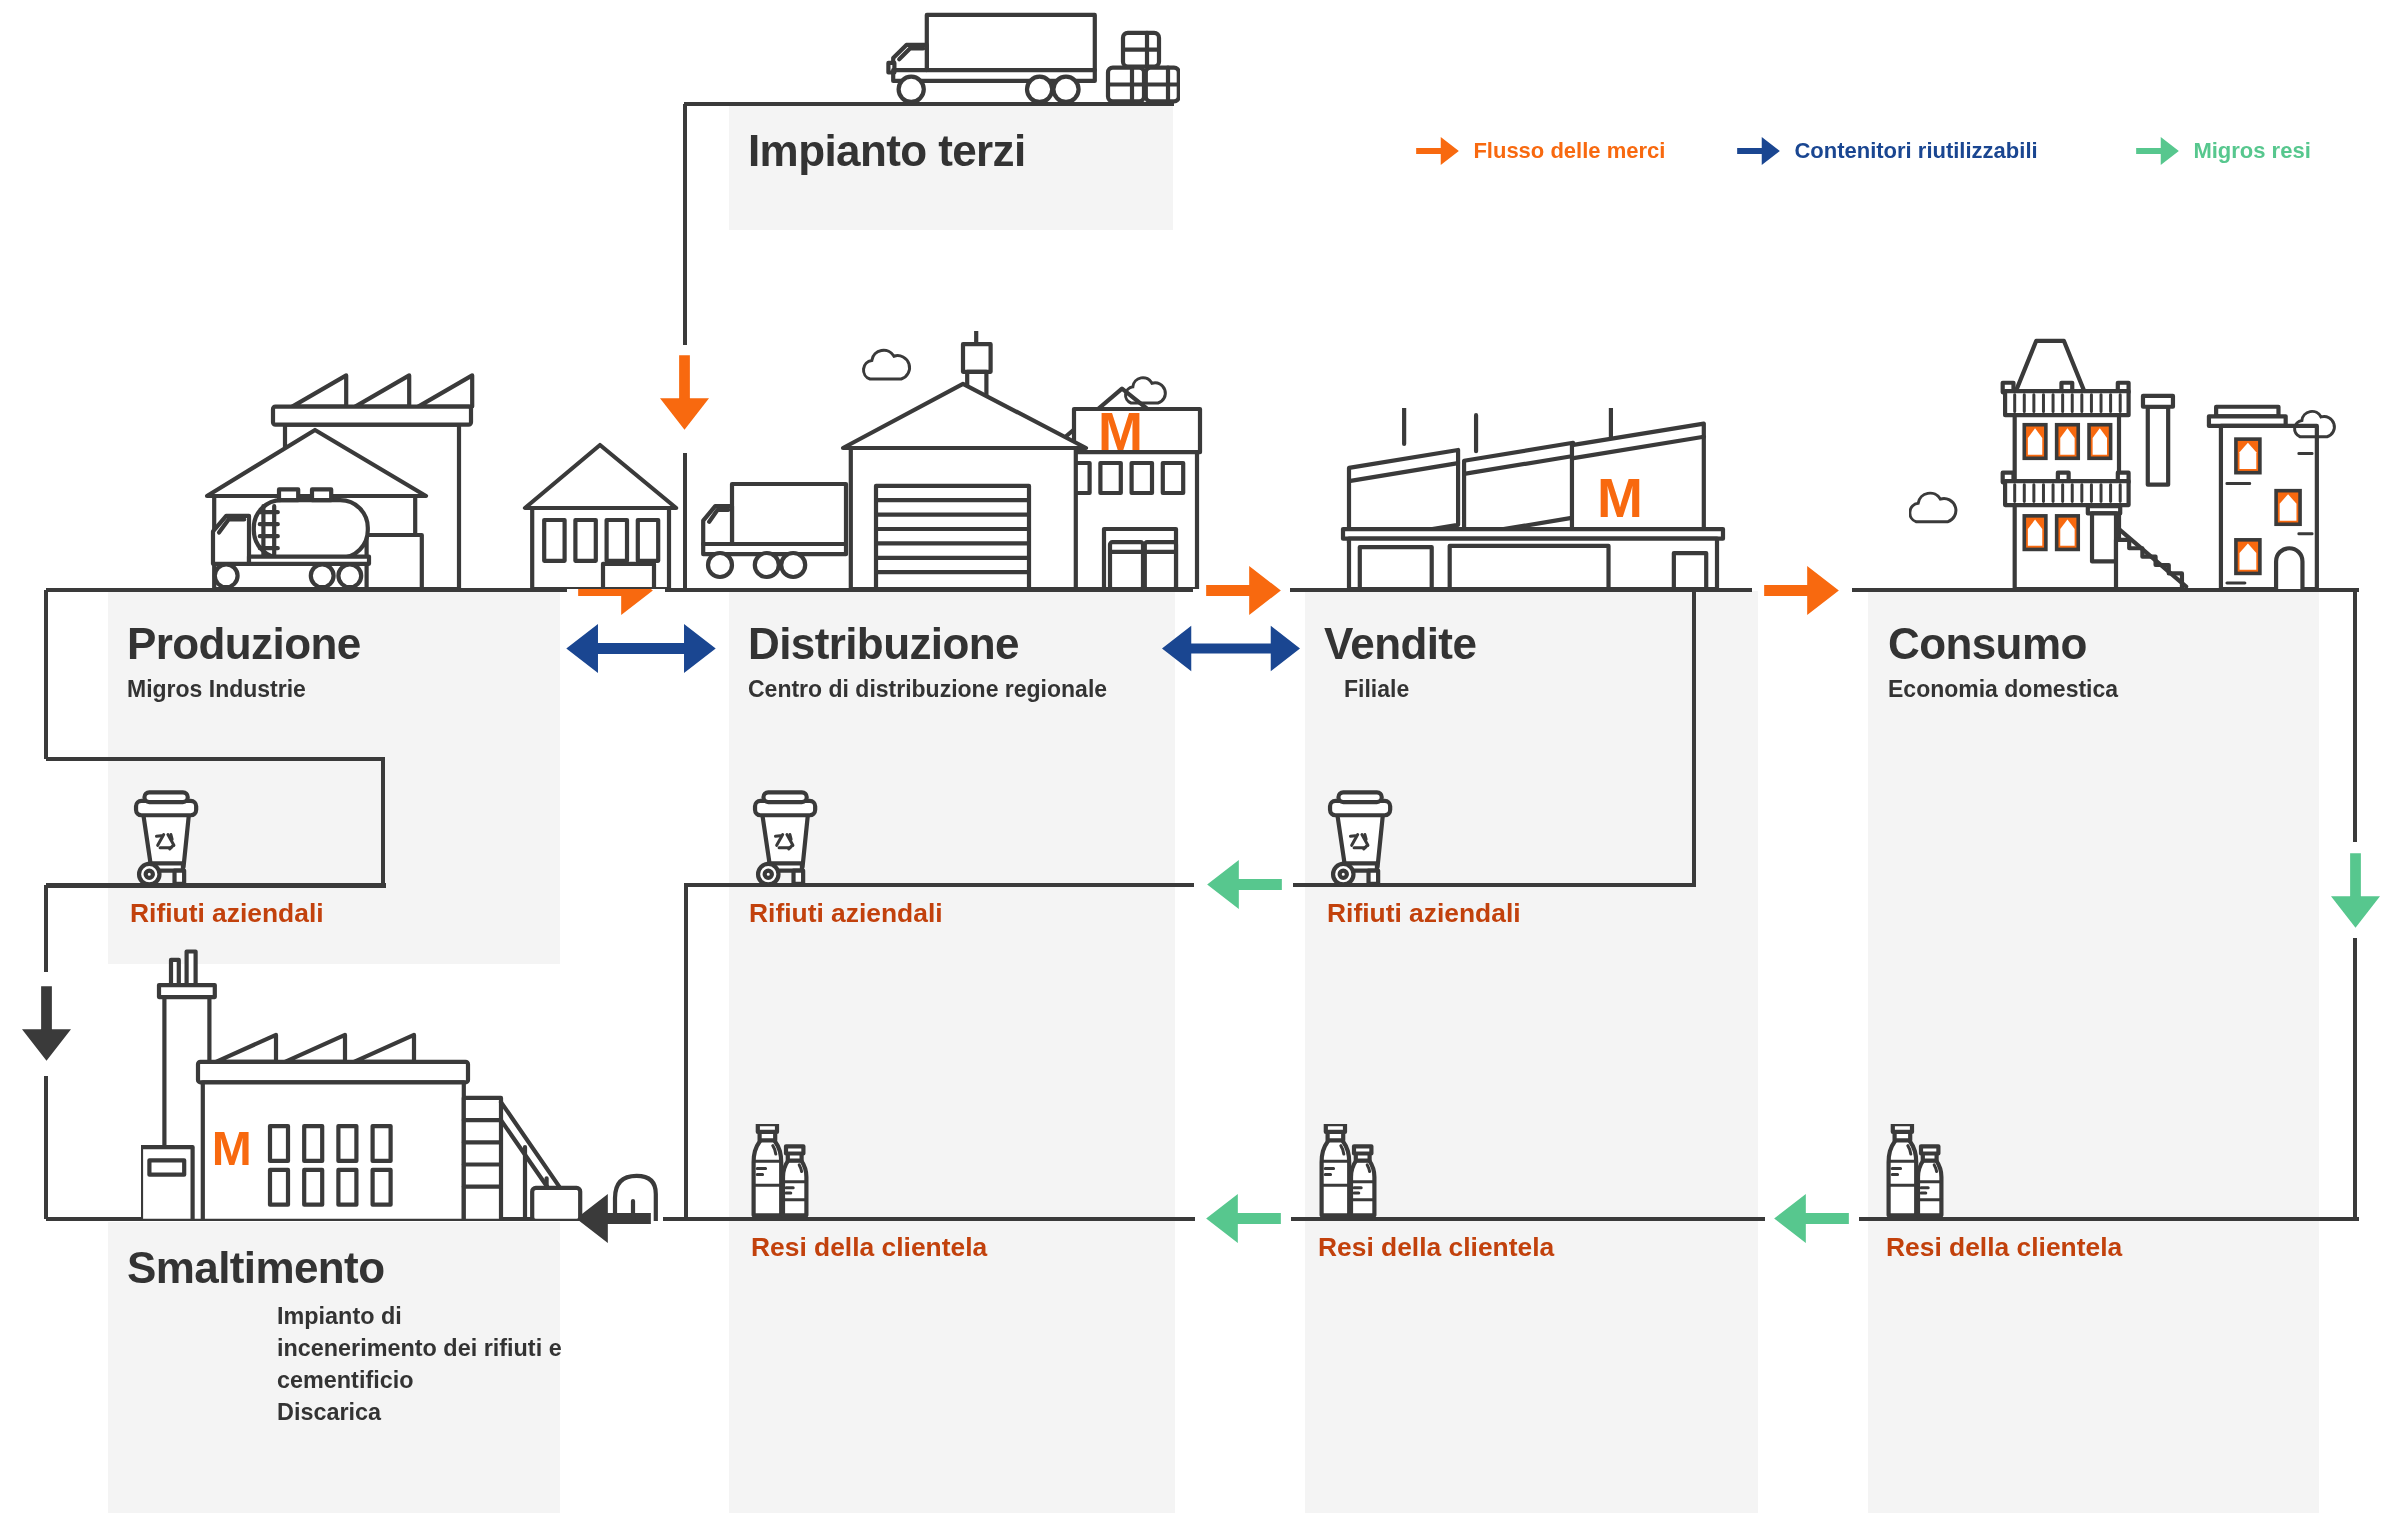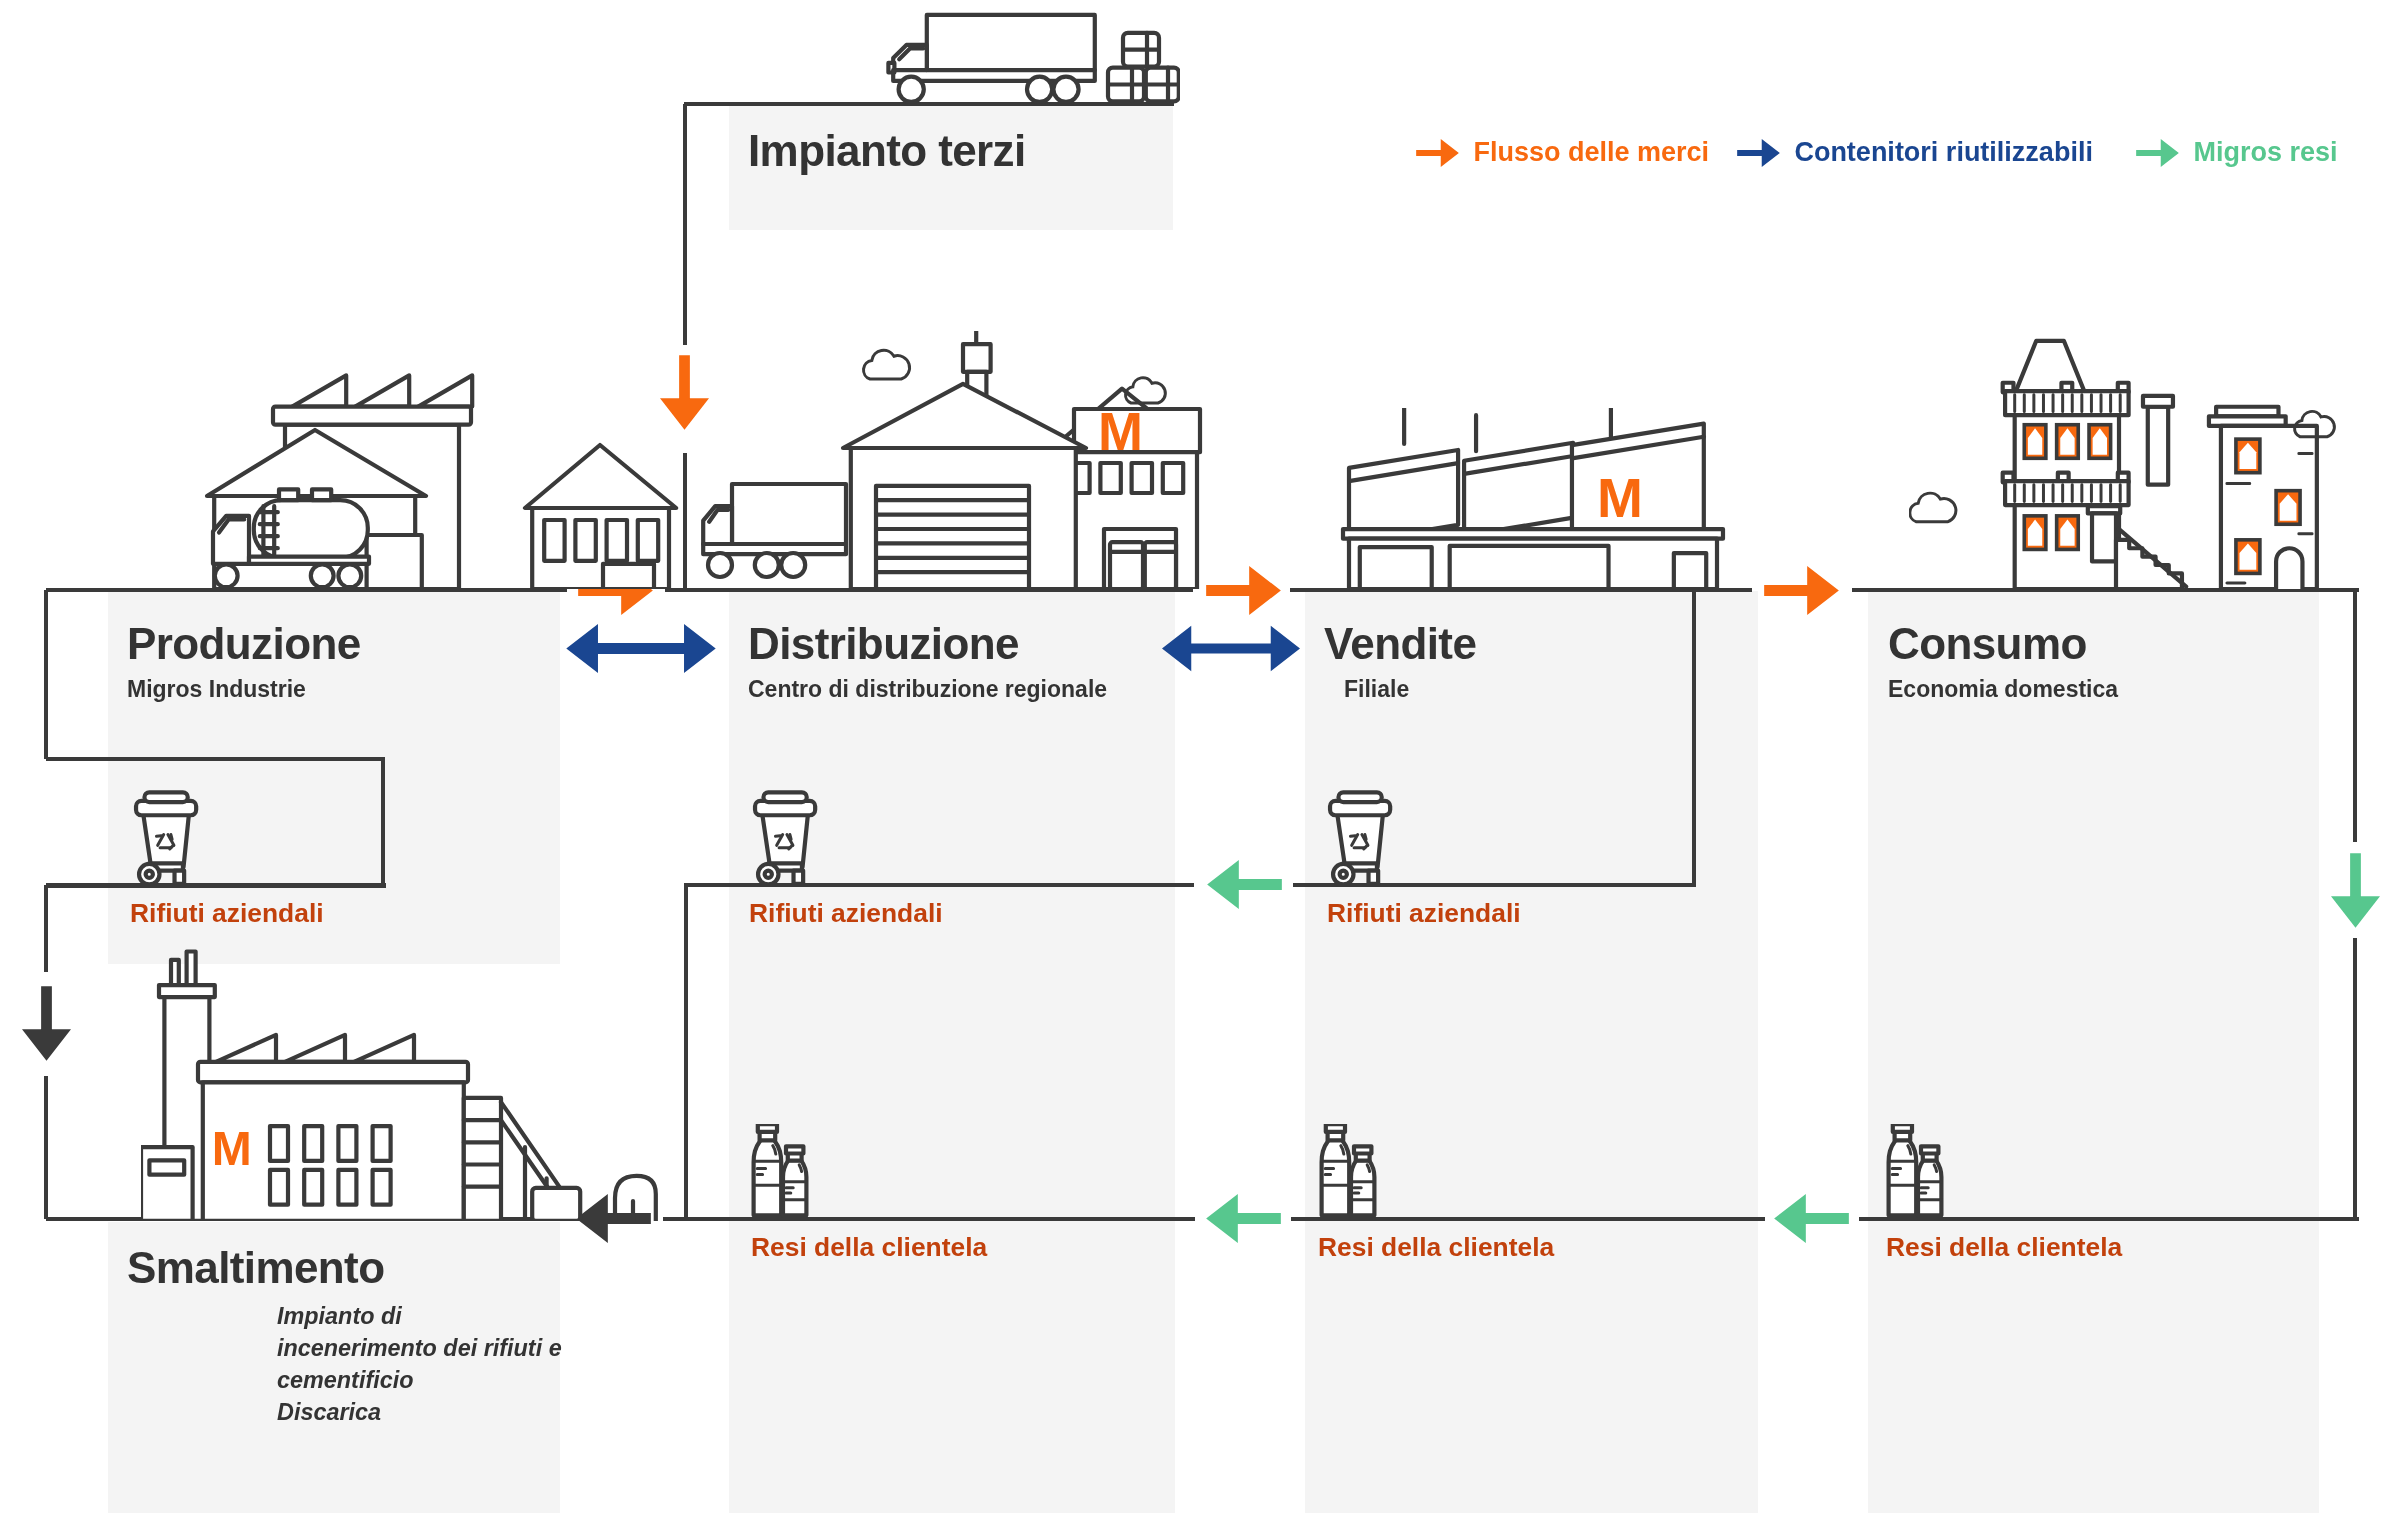--- a/index.html
+++ b/index.html
@@ -10,21 +10,21 @@
   .vl{position:absolute;width:3.6px;background:#3A3A3A;}
   .arrow{position:absolute;line-height:0;}
   .arrow svg{width:100%;height:100%;display:block;}
   .c-orange{color:#F8690F;} .c-navy{color:#1A4691;} .c-green{color:#57C78E;} .c-ink{color:#3A3A3A;}
   .r90{transform:rotate(90deg);} .r180{transform:rotate(180deg);}
   .t-title{position:absolute;font-size:44px;font-weight:700;letter-spacing:-0.6px;color:#333;line-height:48px;white-space:nowrap;}
   .t-sub{position:absolute;font-size:23px;font-weight:700;color:#333;line-height:29px;white-space:nowrap;}
   .t-label{position:absolute;font-size:26.4px;font-weight:700;color:#c2410c;line-height:31px;white-space:nowrap;}
   .legend-item{position:absolute;display:flex;align-items:center;gap:14.4px;}
   .legend-item svg{width:43px;height:28px;display:block;}
-  .legend-item span{font-size:27px;font-weight:700;white-space:nowrap;}
+  .legend-item span{font-size:22px;font-weight:700;white-space:nowrap;}
   .outputs{position:absolute;font-size:23.4px;font-weight:700;line-height:32px;color:#333;}
   .illu{position:absolute;line-height:0;}
   .illu svg{width:100%;height:100%;display:block;}
   .lineart{fill:#fff;stroke:#3A3A3A;stroke-width:7;stroke-linejoin:round;stroke-linecap:round;}
   .nofill{fill:none;stroke:#3A3A3A;stroke-width:7;stroke-linejoin:round;stroke-linecap:round;}
   .thin{fill:none;stroke:#3A3A3A;stroke-width:5;stroke-linecap:round;}
   .owin{fill:#F8690F;stroke:#3A3A3A;stroke-width:6;}
   .mtext{font-family:"Liberation Sans",sans-serif;font-weight:700;fill:#F8690F;}
 </style>
 </head>
@@ -417,19 +417,19 @@
   <div class="t-title" style="left:127px;top:1244px;">Smaltimento</div>
 
   <div class="t-label" style="left:130px;top:898px;">Rifiuti aziendali</div>
   <div class="t-label" style="left:749px;top:898px;">Rifiuti aziendali</div>
   <div class="t-label" style="left:1327px;top:898px;">Rifiuti aziendali</div>
 
   <div class="t-label" style="left:751px;top:1232px;">Resi della clientela</div>
   <div class="t-label" style="left:1318px;top:1232px;">Resi della clientela</div>
   <div class="t-label" style="left:1886px;top:1232px;">Resi della clientela</div>
 
-  <div class="outputs" style="left:277px;top:1300px;width:288px;font-style:italic;">
+  <div class="outputs" style="left:277px;top:1300px;width:288px;">
     <div>Impianto di incenerimento dei rifiuti e cementificio</div>
     <div>Discarica</div>
   </div>
 
 </div>
 
 
 </body></html>

